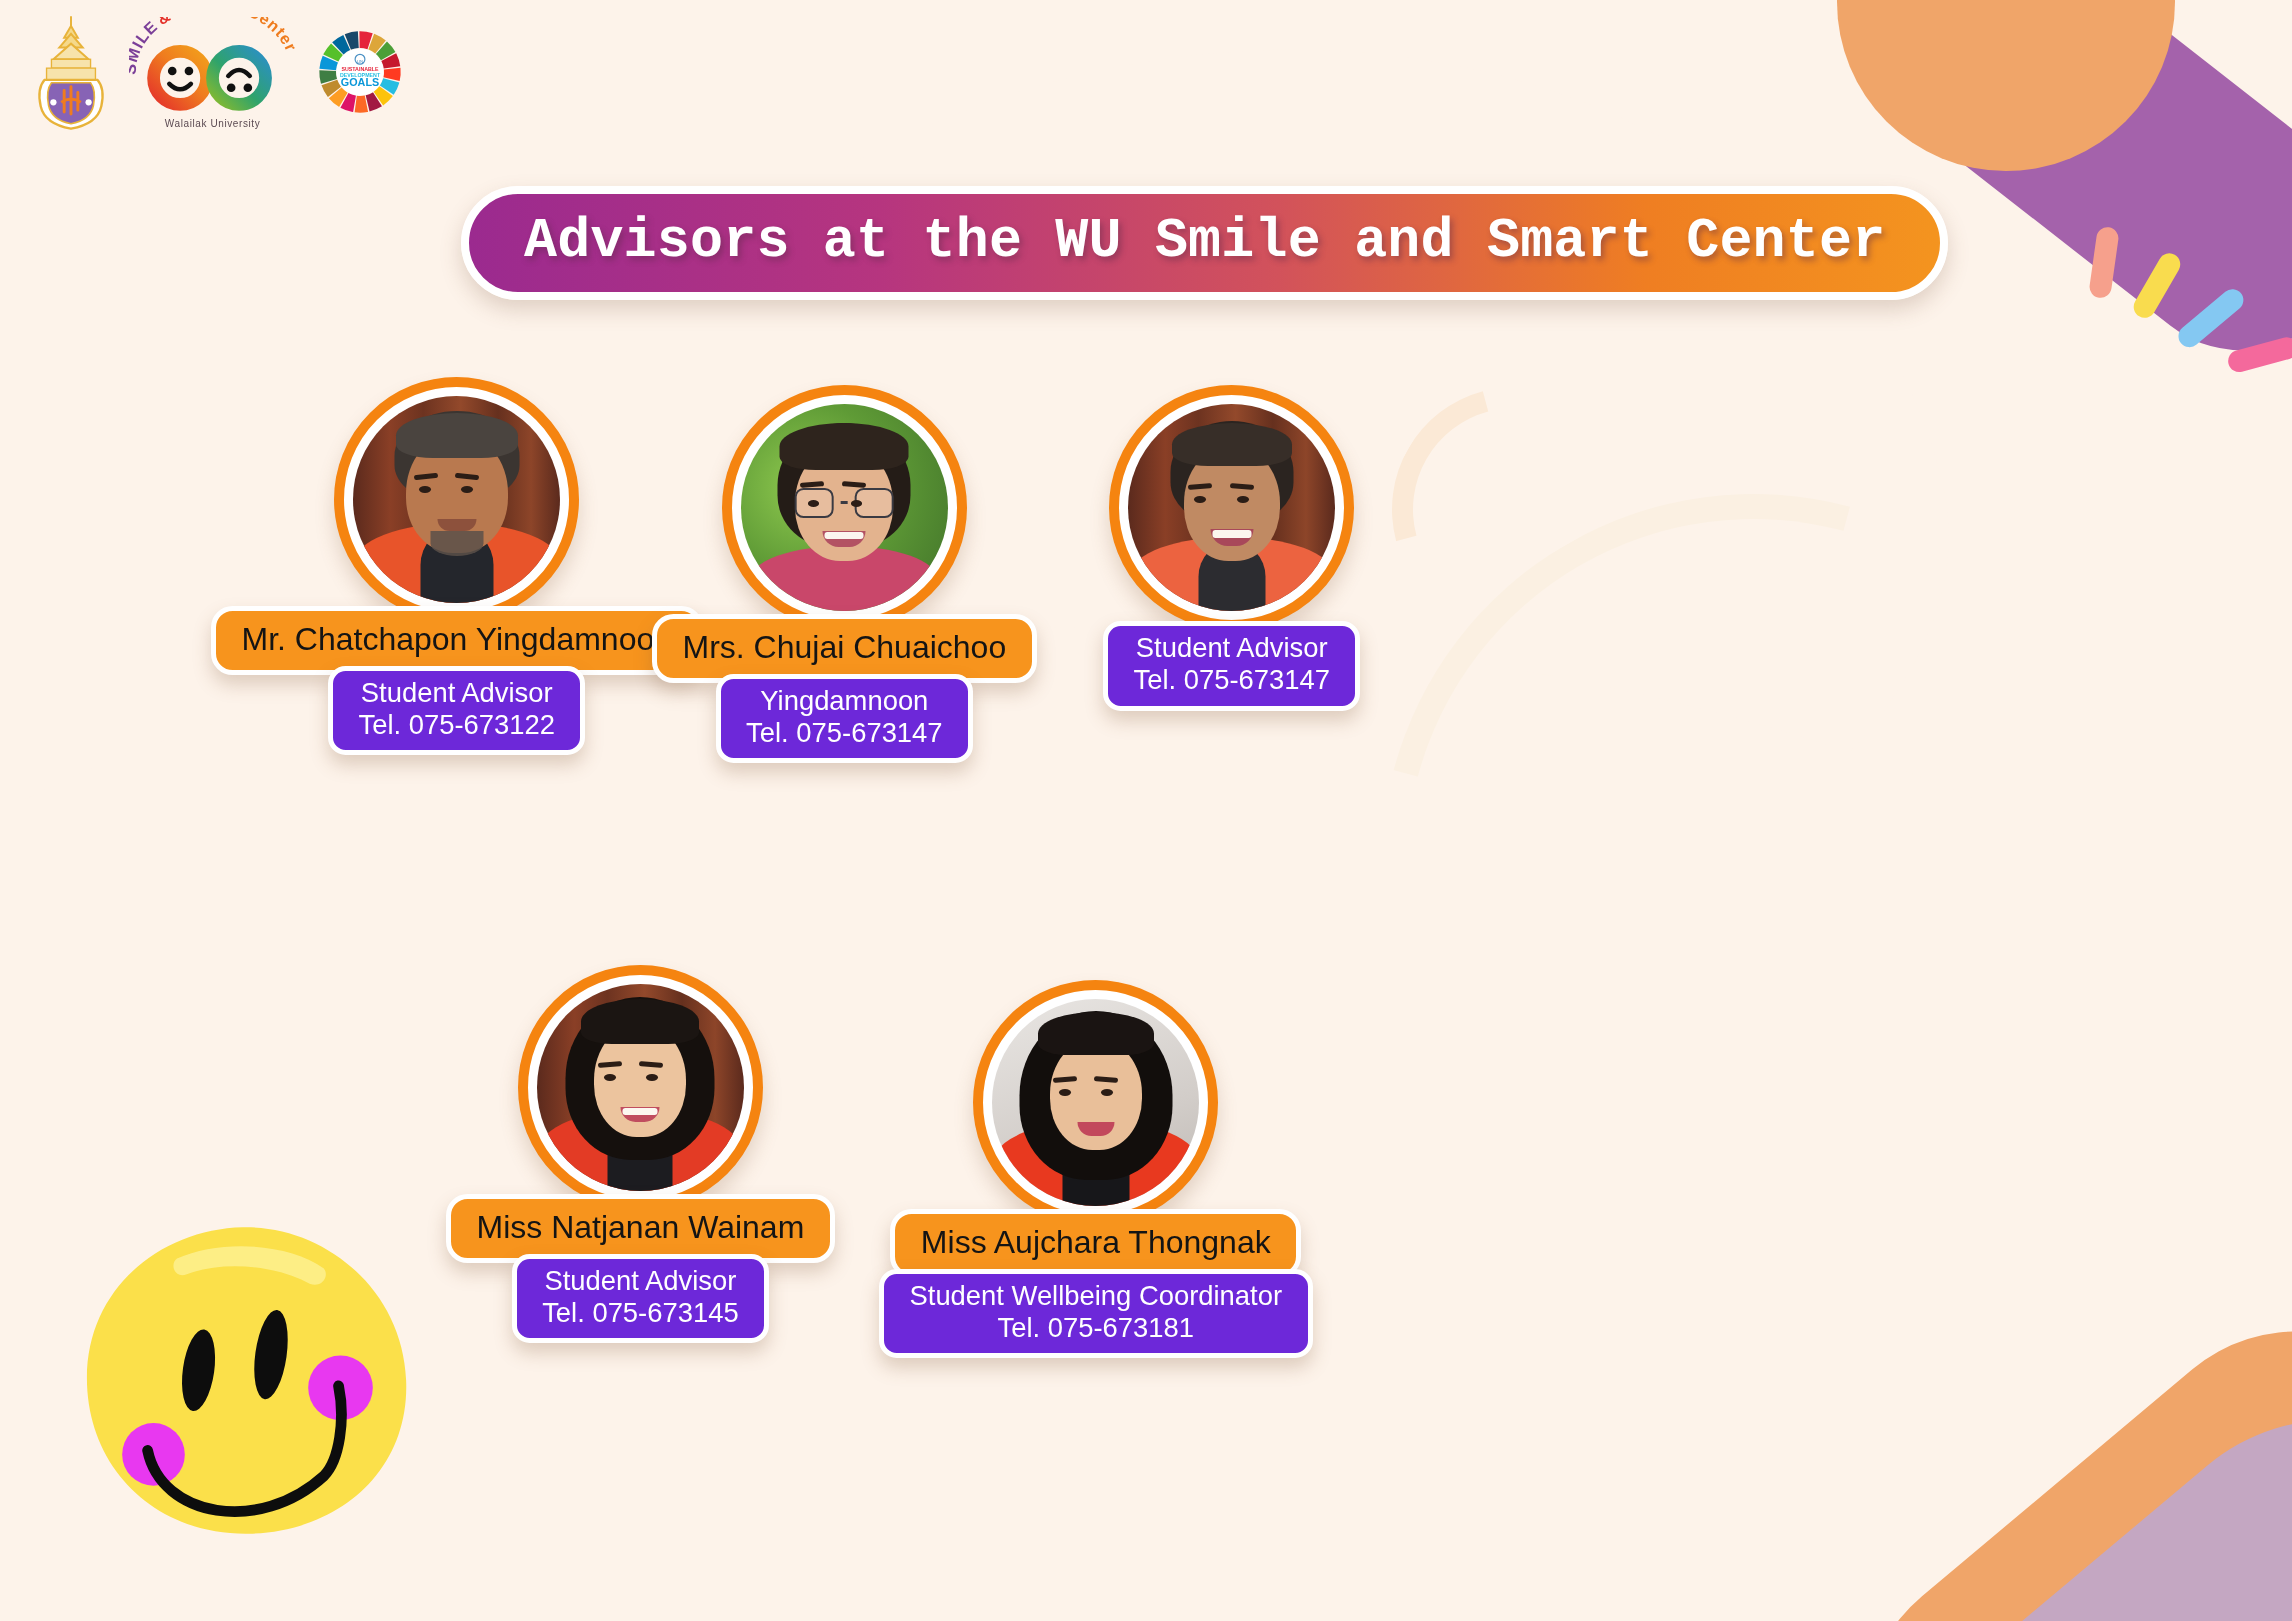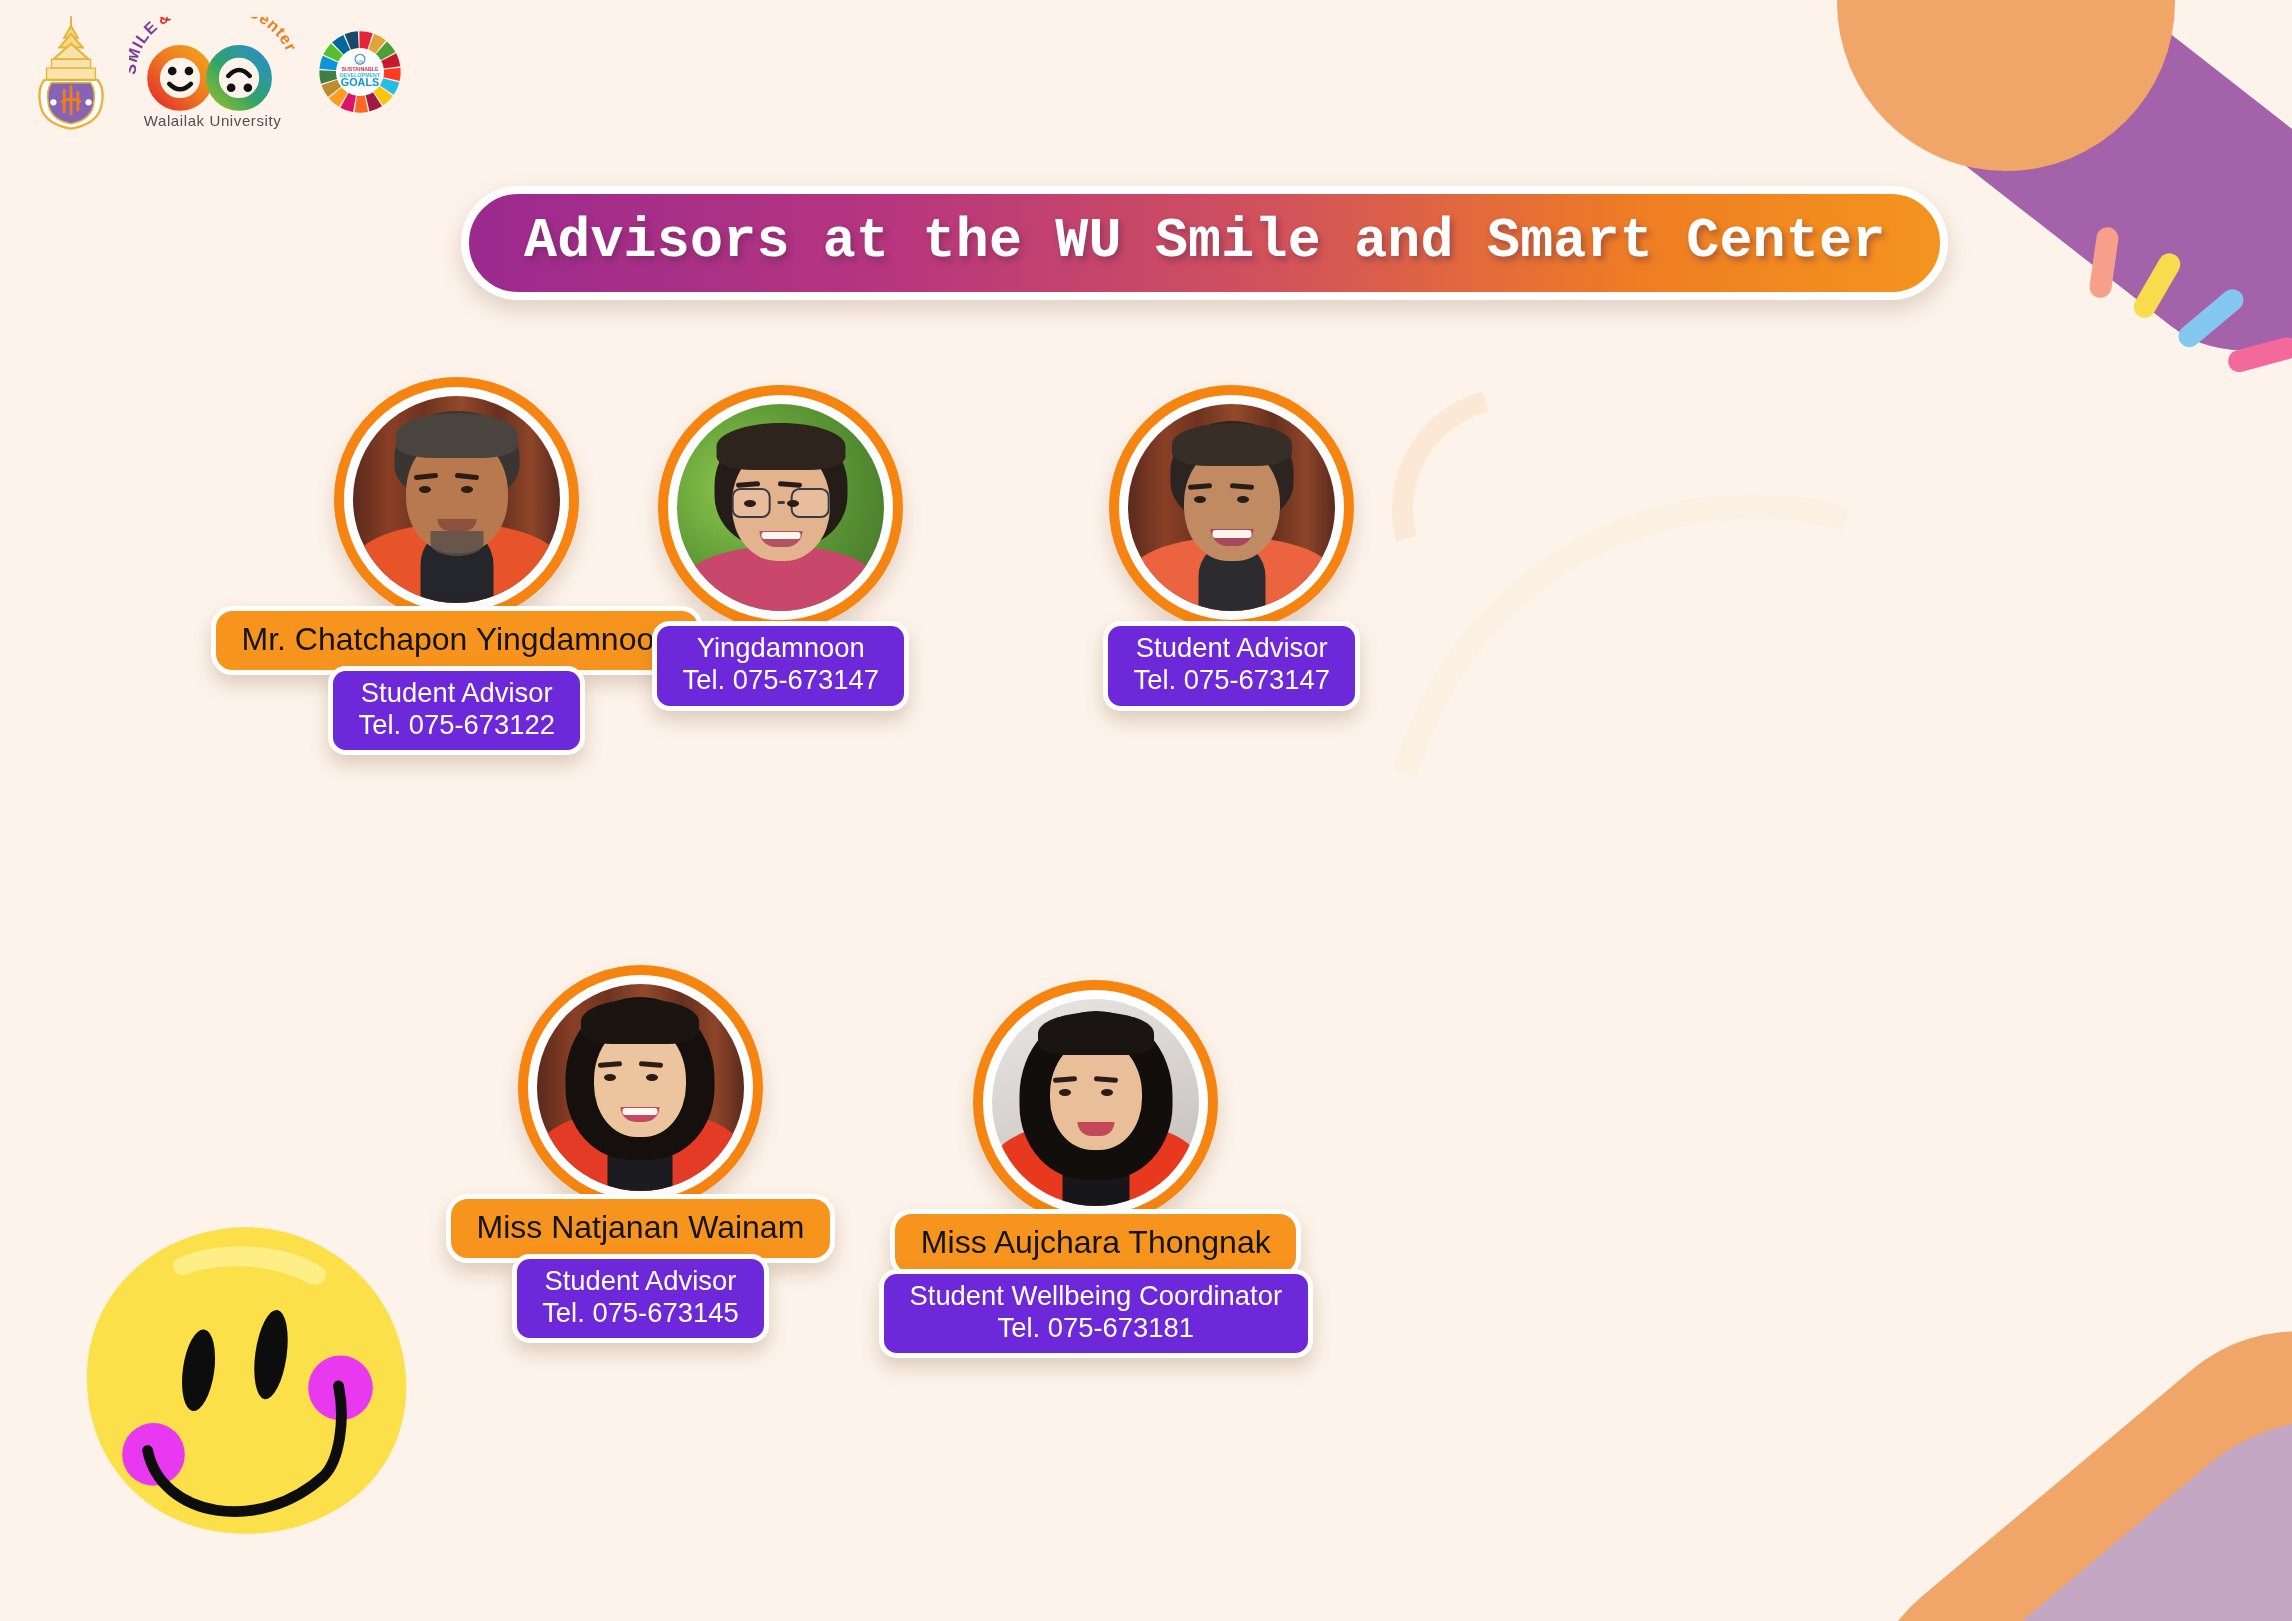--- a/index.html
+++ b/index.html
@@ -111,21 +111,21 @@
   #logos{
     position:absolute; left:27.4px; top:11.8px;
     display:flex; align-items:center; gap:13.7px;
     z-index:6;
   }
   .logo-wu{ width:88px; height:120px; position:relative; }
   .logo-smile{ width:167px; height:110px; position:relative; }
   .logo-sdg{ width:100px; height:100px; position:relative; }
   .smile-caption{
     position:absolute; bottom:-2px; left:0; width:100%;
-    text-align:center; font-size:15px; color:#5b4a52;
+    text-align:center; font-size:10px; color:#5b4a52;
     letter-spacing:0.6px;
   }
 
   
   #title-wrap{
     position:absolute;
     left:461px; top:186px;
     z-index:7;
   }
   #title-banner{
@@ -396,20 +396,21 @@
           <div class="lens"></div>
             <div class="bridge"></div>
             <div class="lens"></div>
         </div>
         <div class="eye" style="left:67px;top:96px;"></div>
         <div class="eye" style="left:110px;top:96px;"></div>
         <div class="mouth" style="top:127px;width:43px;height:16.7px;background:#b35263;"></div>
         <div style="position:absolute;left:50%;top:128px;transform:translateX(-50%);width:39px;height:6.9px;background:#fbf6ef;border-radius:2.9px;"></div>
       </div>
     </div>
+    <div class="name-plate">Mrs. Chujai  Chuaichoo</div>
     <div class="role-plate">
       <div>Yingdamnoon</div>
       <div>Tel. 075-673147</div>
     </div>
   </div>
 
   <div class="person" id="p2">
     <div class="avatar-ring">
       <div class="avatar-photo">
         <div class="face-bg bg-curtain"></div>

